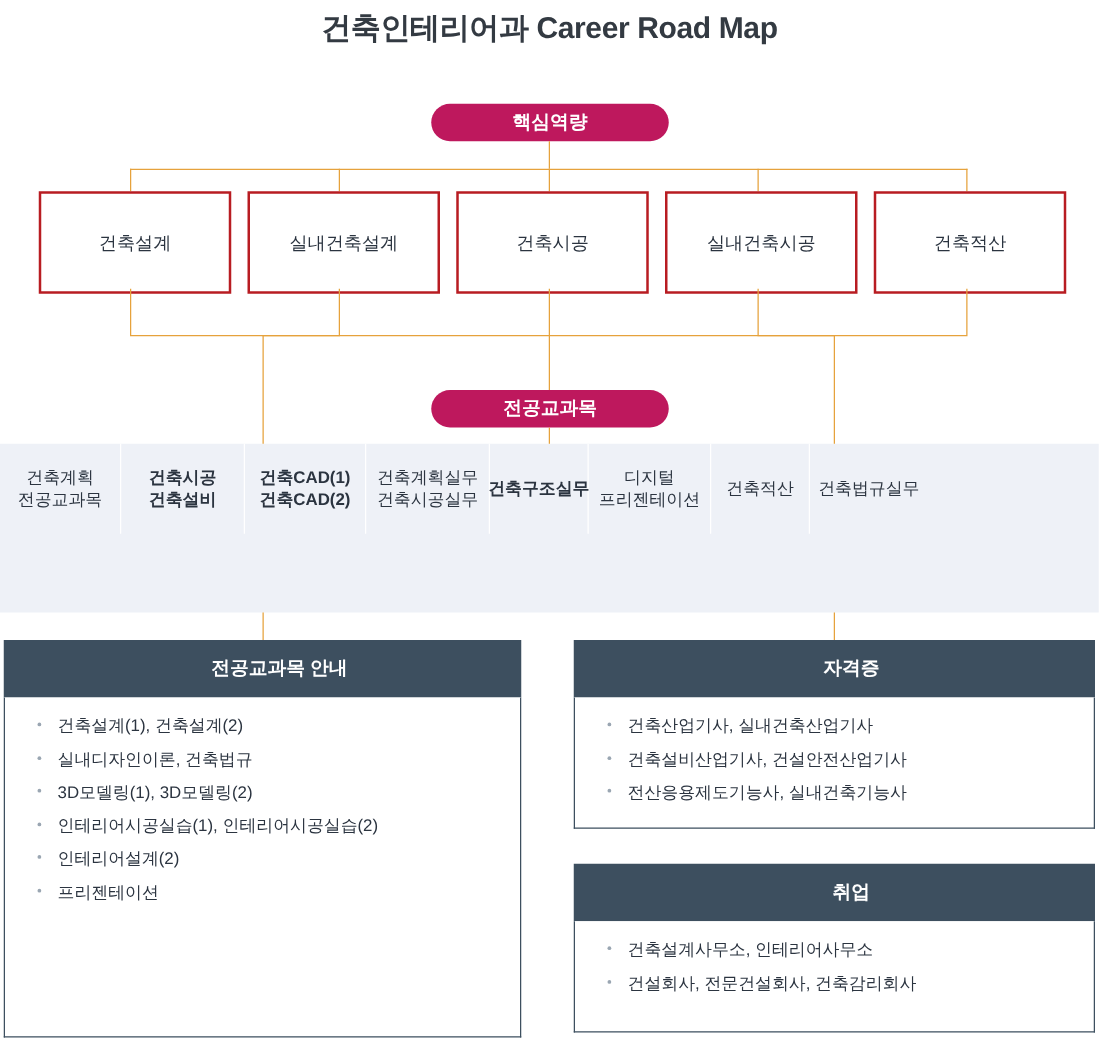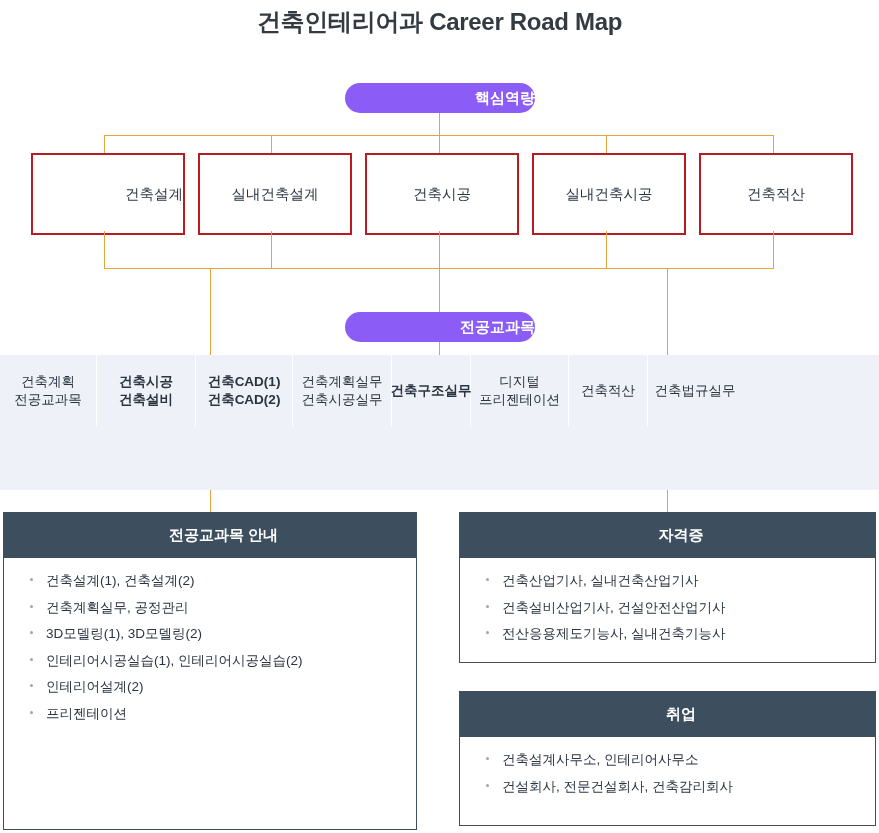--- a/index.html
+++ b/index.html
@@ -38,26 +38,26 @@
   .line {
     position: absolute;
     background: #e6a23c;
   }
   .line.h { height: 1px; }
   .line.v { width: 1px; }
 
   
   .pill {
     position: absolute;
-    background: #8b5cf6;
+    background: #be185d;
     color: #ffffff;
     border-radius: 16px;
     font-size: 15px;
     font-weight: bold;
-    text-align: right;
+    text-align: center;
     line-height: 30px;
     height: 30px;
   }
 
   
   .comp-box {
     position: absolute;
     top: 153px;
     height: 78px;
     border: 2px solid #b81c22;
@@ -160,21 +160,21 @@
   <div class="pill" style="left:345px; top:83px; width:190px;">핵심역량</div>
 
   <div class="line v" style="left:439px; top:113px; height:22px;"></div>
   <div class="line h" style="left:104px; top:135px; width:670px;"></div>
   <div class="line v" style="left:104px; top:135px; height:19px;"></div>
   <div class="line v" style="left:271px; top:135px; height:19px;"></div>
   <div class="line v" style="left:439px; top:135px; height:19px;"></div>
   <div class="line v" style="left:606px; top:135px; height:19px;"></div>
   <div class="line v" style="left:773px; top:135px; height:19px;"></div>
 
-  <div class="comp-box" style="left:31px;  width:150px;justify-content:flex-end;">
+  <div class="comp-box" style="left:31px;  width:150px;">
     <span>건축설계</span>
   </div>
   <div class="comp-box" style="left:198px; width:150px;">
     <span>실내건축설계</span>
   </div>
   <div class="comp-box" style="left:365px; width:150px;">
     <span>건축시공</span>
   </div>
   <div class="comp-box" style="left:532px; width:150px;">
     <span>실내건축시공</span>
@@ -231,21 +231,21 @@
       <div class="subject-cell" style="width: 94px;">
         <span class="ln">건축법규실무</span>
       </div>
     </div>
 
   <div class="panel" style="left:3px; top:512px; width:414px;">
     <div class="panel-head">전공교과목 안내</div>
     <div class="panel-body" style="height:272px;">
       <ul id="list-major-guide">
           <li>건축설계(1), 건축설계(2)</li>
-          <li>건축계획실무, 공정관리</li>
+          <li>실내디자인이론, 건축법규</li>
           <li>3D모델링(1), 3D모델링(2)</li>
           <li>인테리어시공실습(1), 인테리어시공실습(2)</li>
           <li>인테리어설계(2)</li>
           <li>프리젠테이션</li>
         </ul>
     </div>
   </div>
 
   <div class="panel" style="left:459px; top:691px; width:417px;">
     <div class="panel-head">취업</div>

